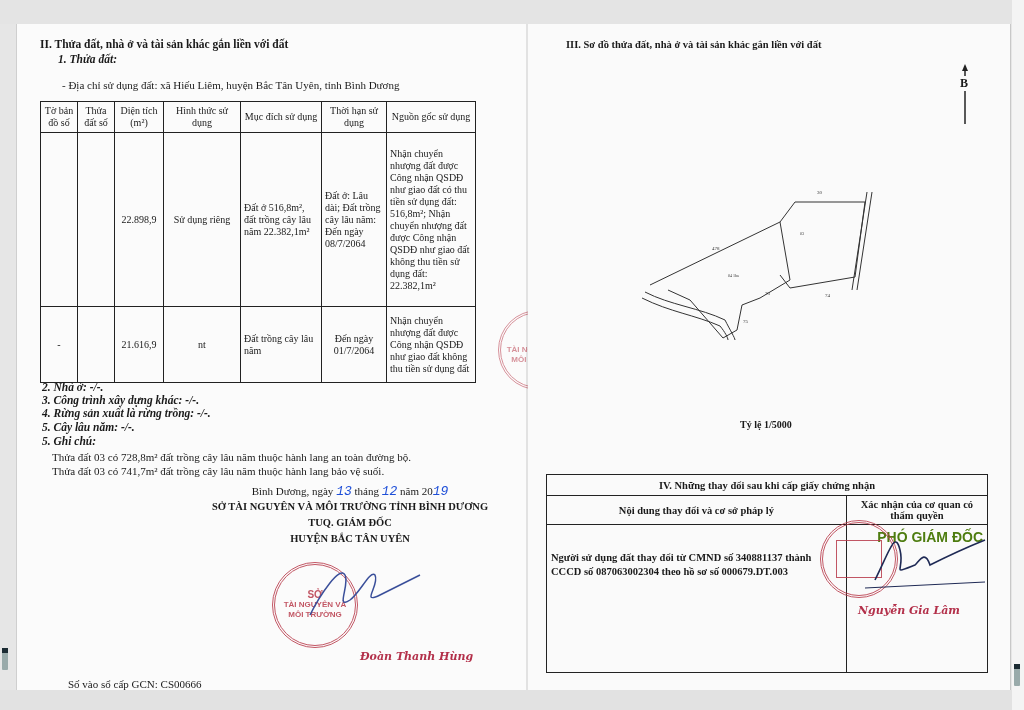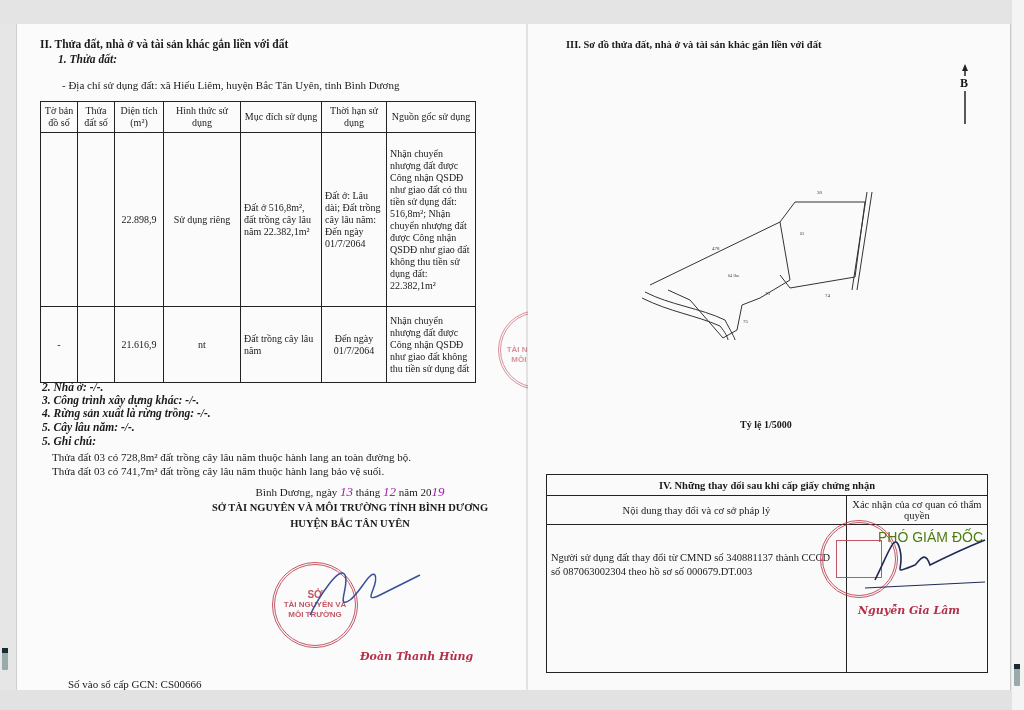--- a/index.html
+++ b/index.html
@@ -31,31 +31,31 @@
     border:1px solid #222; padding:1px 3px; vertical-align:middle; text-align:center; font-weight:normal;
   }
   table.land td.left { text-align:left; }
 
   .items .it { position:absolute; left:42px; font-weight:bold; font-style:italic; font-size:11.5px; }
   .note { position:absolute; left:52px; font-size:11px; }
 
   .sig-block { position:absolute; left:180px; width:340px; text-align:center; }
   .sig-block .l1 { font-size:11px; }
   .sig-block .caps { font-weight:bold; font-size:10.5px; line-height:16px; }
-  .hand { font-family:Liberation Serif, serif; font-style:italic; color:#a21caf; font-size:13px; }
+  .hand { font-family:Liberation Mono, monospace; font-style:italic; color:#1d4ed8; font-size:13px; }
 
   .stamp {
     position:absolute; border-radius:50%; border:3px double #b83a4a;
     color:#b83a4a; text-align:center; font-family:"Liberation Sans", sans-serif; font-weight:bold;
     display:flex; flex-direction:column; align-items:center; justify-content:center; opacity:.85;
   }
   .signame { position:absolute; font-family:"DejaVu Serif", serif; font-style:italic; font-weight:bold; color:#b3304a; }
 
   table.changes { position:absolute; left:546px; top:474px; width:442px; border-collapse:collapse; font-size:10.5px; }
-  table.changes td { border:1px solid #222; padding:2px 4px; }
+  table.changes td { border:1px solid #222; padding:2px 4px;font-weight:bold; }
   .deputy { color:#4d7c0f; font-family:"Liberation Sans", sans-serif; font-size:14px; }
 </style>
 </head>
 <body>
 
 <div class="topband"></div>
 <div class="bottomband"></div>
 <div class="rightstrip"></div>
 <div class="sideicon" style="left:2px;top:648px;"></div>
 <div class="sideicon" style="left:1014px;top:664px;"></div>
@@ -77,21 +77,21 @@
     <th style="width:74px;">Mục đích sử dụng</th>
     <th style="width:58px;">Thời hạn sử dụng</th>
     <th style="width:82px;">Nguồn gốc sử dụng</th>
   </tr>
   <tr style="height:174px;">
     <td></td>
     <td></td>
     <td>22.898,9</td>
     <td>Sử dụng riêng</td>
     <td class="left">Đất ở 516,8m², đất trồng cây lâu năm 22.382,1m²</td>
-    <td class="left">Đất ở: Lâu dài; Đất trồng cây lâu năm: Đến ngày 01/7/2064</td>
+    <td class="left">Đất ở: Lâu dài; Đất trồng cây lâu năm: Đến ngày 08/7/2064</td>
     <td class="left">Nhận chuyển nhượng đất được Công nhận QSDĐ như giao đất có thu tiền sử dụng đất: 516,8m²; Nhận chuyển nhượng đất được Công nhận QSDĐ như giao đất không thu tiền sử dụng đất: 22.382,1m²</td>
   </tr>
   <tr style="height:76px;">
     <td>-</td>
     <td></td>
     <td>21.616,9</td>
     <td>nt</td>
     <td class="left">Đất trồng cây lâu năm</td>
     <td>Đến ngày 01/7/2064</td>
     <td class="left">Nhận chuyển nhượng đất được Công nhận QSDĐ như giao đất không thu tiền sử dụng đất</td>
@@ -111,20 +111,21 @@
 
 <div class="sig-block" style="top:484px;">
   <div class="l1">
     <span>Bình Dương, ngày</span>
     <span class="hand">13</span>
     <span>tháng</span>
     <span class="hand">12</span>
     <span>năm 20</span><span class="hand">19</span>
   </div>
   <div class="caps">SỞ TÀI NGUYÊN VÀ MÔI TRƯỜNG TỈNH BÌNH DƯƠNG</div>
+  <div class="caps">TUQ. GIÁM ĐỐC</div>
   <div class="caps">HUYỆN BẮC TÂN UYÊN</div>
 </div>
 
 <div class="stamp" style="left:272px;top:562px;width:80px;height:80px;font-size:8px;line-height:10px;">
   <div style="font-size:10px;">SỞ</div>
   <div>TÀI NGUYÊN VÀ</div>
   <div>MÔI TRƯỜNG</div>
 </div>
 <svg class="abs" style="left:290px;top:555px;" width="140" height="80">
   <path d="M20 60 C 30 40, 50 10, 55 20 C 60 30, 45 55, 60 45 C 70 38, 80 15, 85 20 C 90 30, 70 50, 90 40 L 130 20" stroke="#3a4f9a" stroke-width="1.5" fill="none"></path>

